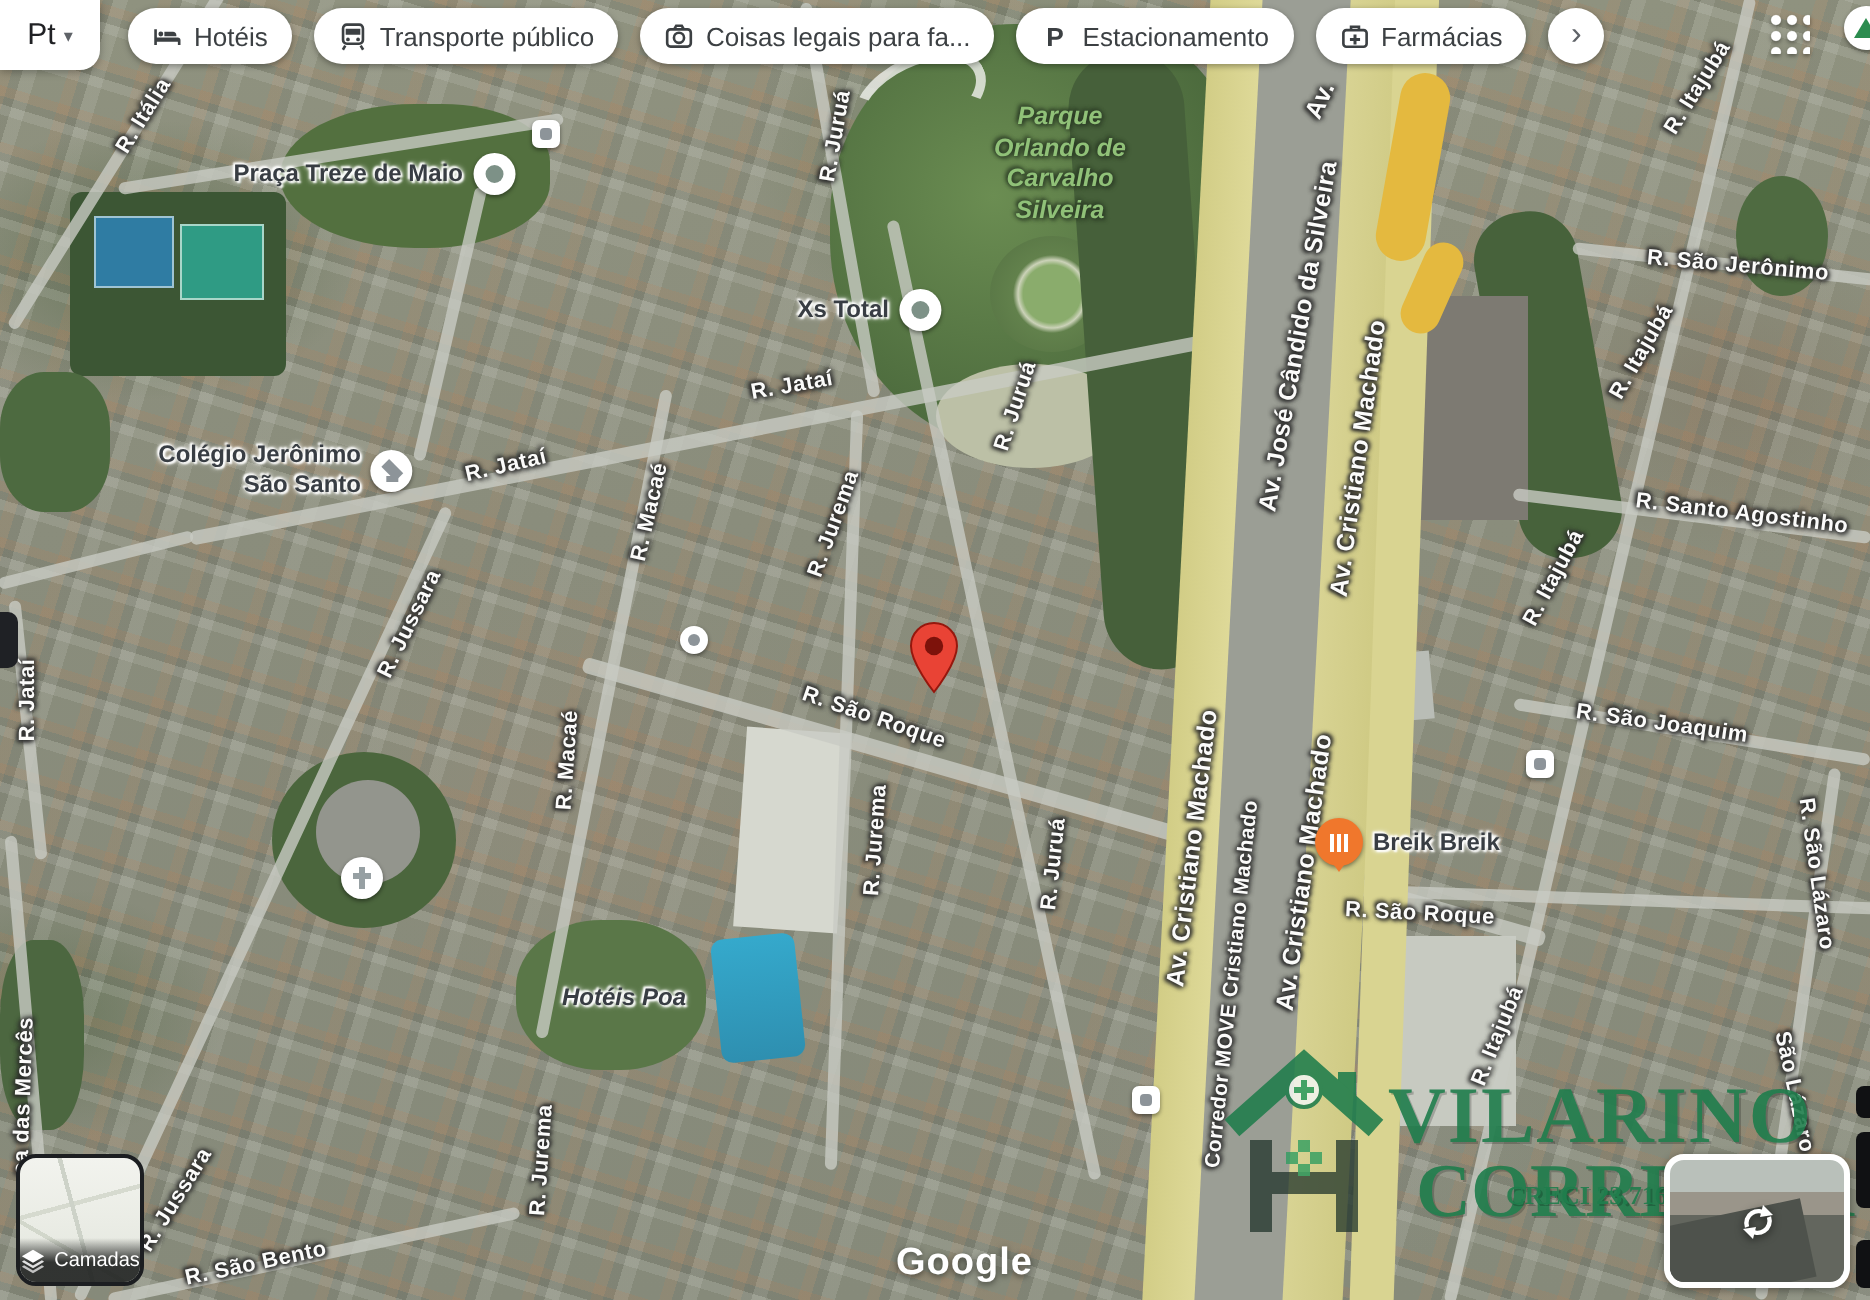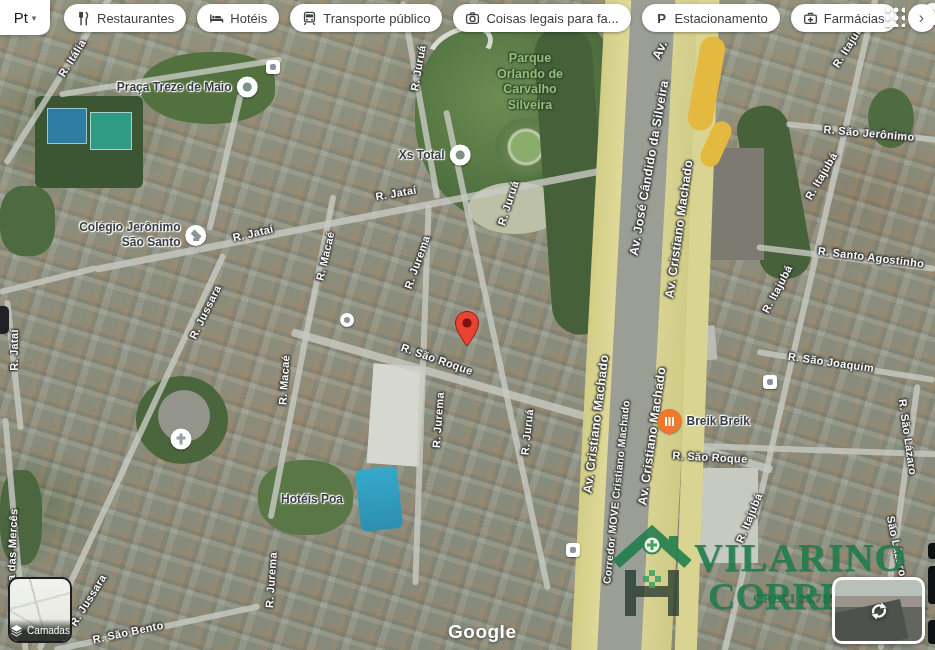--- a/index.html
+++ b/index.html
@@ -26,21 +26,21 @@
     border:5px solid rgba(232,234,228,.85);border-radius:50%;
     border-bottom-color:transparent;border-left-color:transparent;transform:rotate(-25deg);}
   
   .street{position:absolute;z-index:12;font-size:11px;font-weight:bold;color:#fbfbfa;
     letter-spacing:.3px;white-space:nowrap;transform-origin:center;
     text-shadow:0 0 2px #2b2b2b,0 0 3px #2b2b2b,1px 1px 2px #2b2b2b,-1px -1px 2px #2b2b2b;}
   .poi{position:absolute;z-index:20;display:flex;align-items:center;gap:5px;}
   .anchor-right{transform:translate(calc(-100% + 10.5px),-50%);}
   .anchor-right .poi-text{text-align:right;}
   .anchor-left{transform:translate(-10.5px,-50%);}
-  .anchor-center{transform:translate(-50%,-50%);}
+  .anchor-center{transform:translate(-50%,-50%);font-style:italic;}
   .poi-text{display:flex;flex-direction:column;font-size:12px;font-weight:bold;color:#383d43;
     line-height:1.25;white-space:nowrap;
     text-shadow:0 0 2px #fff,0 0 3px #fff,1px 1px 1px #fff,-1px -1px 1px #fff;}
   .poi.park .poi-text{color:var(--park-label-green);text-align:center;font-size:12.5px;
     text-shadow:0 0 2px #2c3c26,1px 1px 2px #2c3c26,-1px -1px 2px #2c3c26;}
   .poi-icon{position:relative;width:21px;height:21px;border-radius:50%;background:#fff;flex:none;
     box-shadow:0 1px 2px rgba(0,0,0,.45);display:flex;align-items:center;justify-content:center;}
   .ic-park-dot i{width:9px;height:9px;border-radius:50%;background:#7d9187;}
   .ic-school i{position:relative;width:12px;height:12px;}
   .ic-school i::before{content:"";position:absolute;left:1px;top:1px;width:10px;height:10px;
@@ -266,32 +266,20 @@
     <div class="corner-poi">
         <i></i>
       </div>
   </div>
 
   <div class="mode-box">
     <span>Pt</span>
     <span class="mode-caret">▾</span>
   </div>
   <div class="chip-bar">
-    <button class="chip">
-        <span class="chip-icon">
-          <svg viewBox="0 0 16 16" width="15" height="15">
-            <g stroke="#3c4043" stroke-width="1.5" fill="none" stroke-linecap="round">
-              <path d="M4.1 1.6v4M6.7 1.6v4M5.4 1.6v13"></path>
-              <path d="M4.1 5.6a1.3 1.3 0 0 0 2.6 0"></path>
-              <path d="M10.8 1.6c1.8 1.3 2.1 4 .6 5.8l-.4.5v6.7"></path>
-            </g>
-          </svg>
-        </span>
-        <span>Restaurantes</span>
-      </button>
       <button class="chip">
         <span class="chip-icon">
           <svg viewBox="0 0 16 16" width="15" height="15" fill="#3c4043">
             <path d="M1.2 3.8h1.4v4.4h11.2c.8 0 1.4.6 1.4 1.4v2.6h-1.4v-1.6H2.6v1.6H1.2z"></path>
             <circle cx="4.7" cy="6.4" r="1.3"></circle>
             <path d="M6.6 5.2h4.6c1 0 1.8.8 1.8 1.8v.6H6.6z"></path>
           </svg>
         </span>
         <span>Hotéis</span>
       </button>

